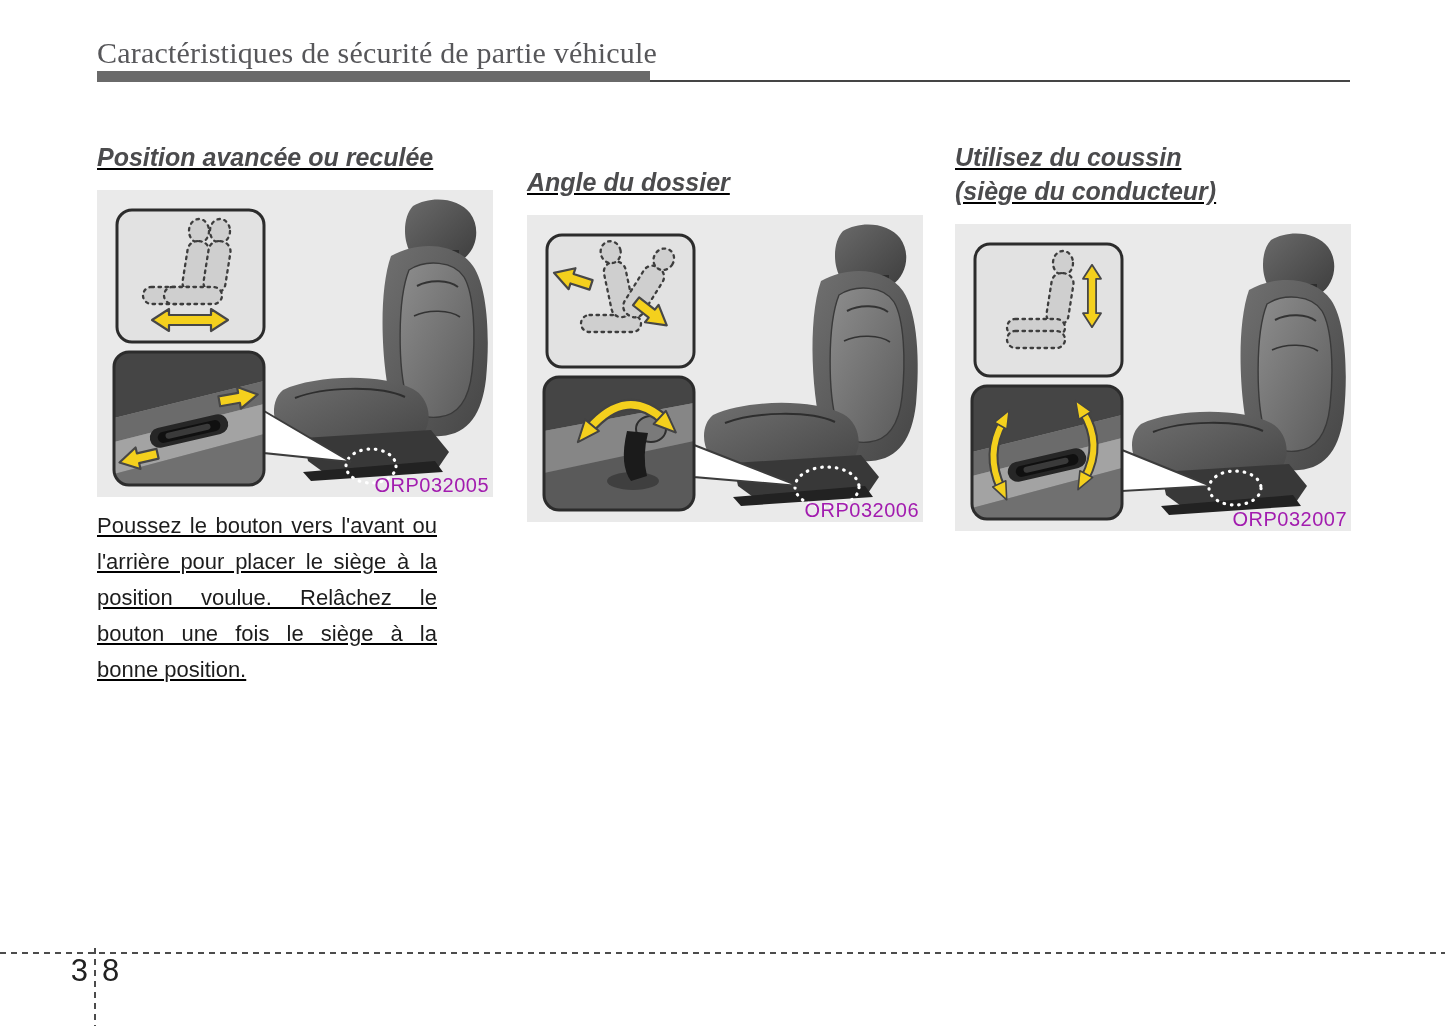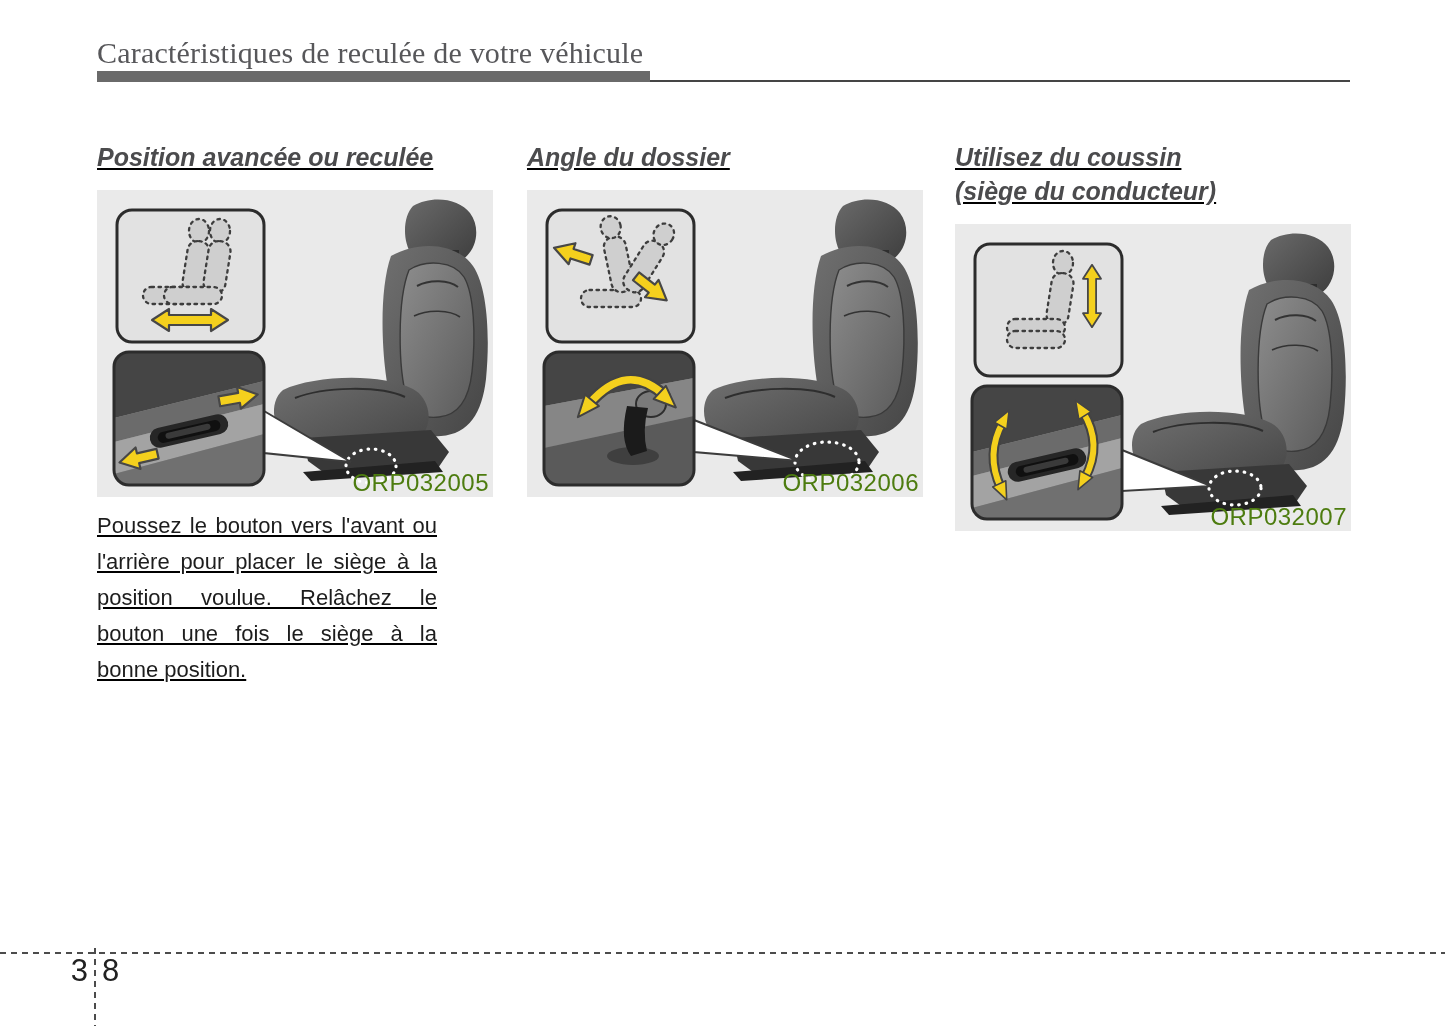--- a/index.html
+++ b/index.html
@@ -15,32 +15,32 @@
     position:absolute;left:97px;top:36px;margin:0;
     font-family:"Liberation Serif", serif;
     font-size:30px;font-weight:normal;color:#57575a;
     letter-spacing:.2px;white-space:nowrap;
   }
   .rule-thick{position:absolute;left:97px;top:71px;width:553px;height:11px;background:#6a6a6a;}
   .rule-thin{position:absolute;left:650px;top:80px;width:700px;height:2px;background:#454545;}
   
   .col{position:absolute;top:140px;width:340px;text-decoration:underline;}
   .col-1{left:97px;}
-  .col-2{left:527px;}
+  .col-2{left:527px;margin-top:25px;}
   .col-3{left:955px;}
   .col h2{
     margin:0 0 16px 0;
     font-size:25px;font-style:italic;font-weight:bold;
     color:#4b4b4d;line-height:34px;white-space:pre-line;
   }
   .col figure{position:relative;width:396px;height:307px;margin:0 0 11px 0;}
   .col figure svg{display:block;}
   .img-label{
     position:absolute;right:4px;bottom:0;
-    font-size:24px;color:#4d7c0f;letter-spacing:.5px;
+    font-size:20px;color:#a21caf;letter-spacing:.5px;
   }
   .col p{
     margin:0;font-size:22px;line-height:36px;color:#1d1d1d;
     text-align:justify;
   }
   
   .foot-dash-h{
     position:absolute;left:0;top:952px;width:1445px;height:2px;
     background:repeating-linear-gradient(90deg,#4c4c4c 0 6px,transparent 6px 11px);
   }
@@ -97,21 +97,21 @@
       <polygon points="-38,0 -21,-11 -21,-5 21,-5 21,-11 38,0 21,11 21,5 -21,5 -21,11" fill="#f4d01d" stroke="#474747" stroke-width="2.2" stroke-linejoin="round"></polygon>
     </g>
     <g id="ah">
       <polygon points="-14,-9 8,0 -14,9" fill="#f4d01d" stroke="#434343" stroke-width="2" stroke-linejoin="round"></polygon>
     </g>
   </defs>
 </svg>
 
 <div class="page">
 
-  <h1 class="chapter-title">Caractéristiques de reculée de votre véhicule</h1>
+  <h1 class="chapter-title">Caractéristiques de sécurité de partie véhicule</h1>
   <div class="rule-thick"></div>
   <div class="rule-thin"></div>
 
   <section class="col col-1">
     <h2>Position avancée ou reculée</h2>
     <figure>
       <svg viewBox="0 0 396 307" width="396" height="307">
         <rect width="396" height="307" fill="#eaeaea"></rect>
         <use href="#seat-main"></use>
         <ellipse cx="274" cy="276" rx="25" ry="17" fill="none" stroke="#ffffff" stroke-width="3.2" stroke-dasharray="0.6 6.8" stroke-linecap="round"></ellipse>

